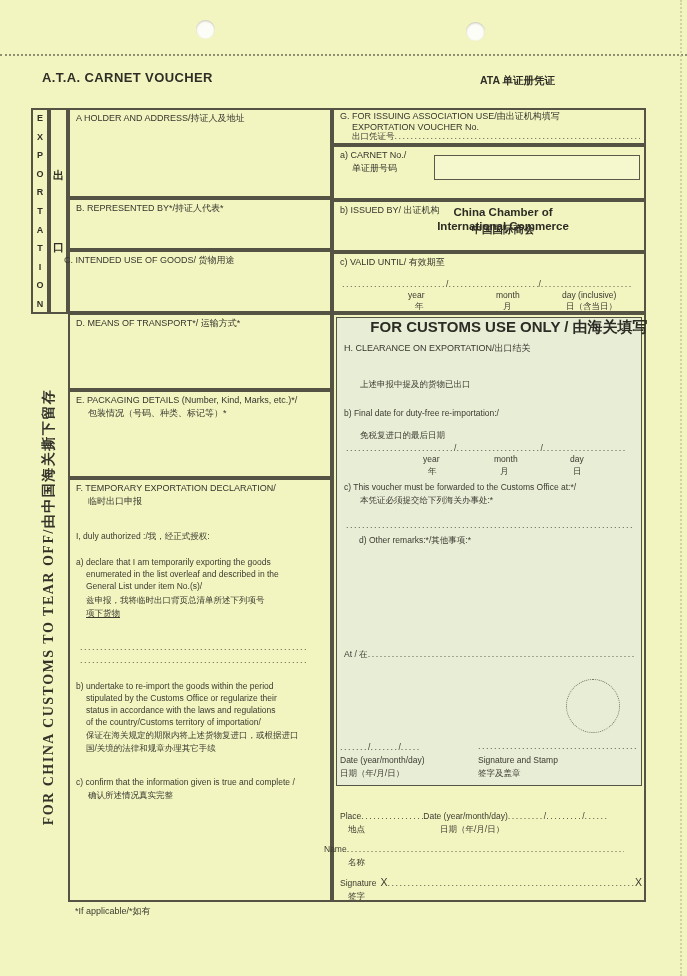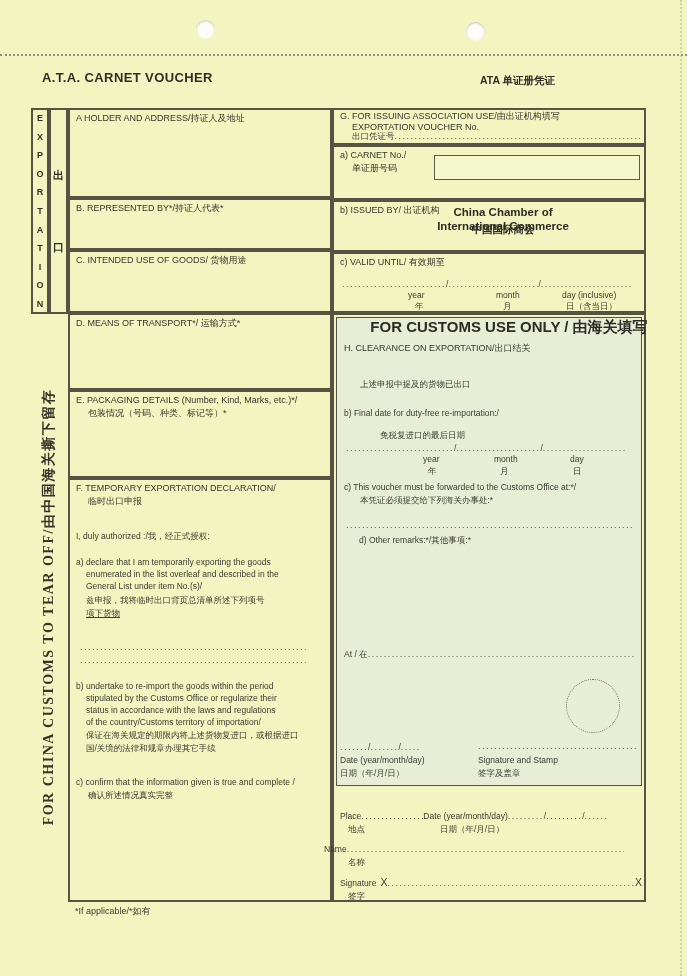--- a/index.html
+++ b/index.html
@@ -57,21 +57,21 @@
 
   <div class="abs" style="left:-231px;top:598px;width:560px;height:18px;text-align:center;transform:rotate(-90deg);font-family:'Liberation Serif',serif;font-weight:600;font-size:14px;letter-spacing:1.5px;color:#33332a;">FOR CHINA CUSTOMS TO TEAR OFF/由中国海关撕下留存</div>
 
   <div class="box" style="left:68px;top:108px;width:264px;height:90px;"></div>
   <div class="lbl" style="left:76px;top:113px;">A   HOLDER AND ADDRESS/持证人及地址</div>
 
   <div class="box" style="left:68px;top:198px;width:264px;height:52px;"></div>
   <div class="lbl" style="left:76px;top:203px;">B.  REPRESENTED BY*/持证人代表*</div>
 
   <div class="box" style="left:68px;top:250px;width:264px;height:63px;"></div>
-  <div class="lbl" style="left:76px;top:255px;">C.  INTENDED USE OF GOODS/ 货物用途</div>
+  <div class="lbl" style="left:64px;top:255px;">C.  INTENDED USE OF GOODS/ 货物用途</div>
 
   <div class="box" style="left:68px;top:313px;width:264px;height:77px;"></div>
   <div class="lbl" style="left:76px;top:318px;">D.  MEANS OF TRANSPORT*/ 运输方式*</div>
 
   <div class="box" style="left:68px;top:390px;width:264px;height:88px;"></div>
   <div class="lbl" style="left:76px;top:395px;">E.  PACKAGING DETAILS (Number, Kind, Marks, etc.)*/</div>
   <div class="lbl" style="left:88px;top:408px;">包装情况（号码、种类、标记等）*</div>
 
   <div class="box" style="left:68px;top:478px;width:264px;height:424px;"></div>
   <div class="lbl" style="left:76px;top:483px;">F.  TEMPORARY EXPORTATION DECLARATION/</div>
@@ -138,21 +138,21 @@
 
   <div class="box" style="left:332px;top:313px;width:314px;height:589px;"></div>
 
   <div class="box customs" style="left:336px;top:317px;width:306px;height:469px;border-width:1.5px;"></div>
   <div class="t bold ctr" style="left:336px;top:321px;width:346px;font-size:15px;color:#2c2c24;">FOR CUSTOMS USE ONLY / 由海关填写</div>
   <div class="lbl" style="left:344px;top:343px;">H.  CLEARANCE ON EXPORTATION/出口结关</div>
 
   <div class="t" style="left:360px;top:379px;">上述申报中提及的货物已出口</div>
 
   <div class="t" style="left:344px;top:408px;">b)  Final date for duty-free re-importation:/</div>
-  <div class="t" style="left:360px;top:430px;margin-left:20px;">免税复进口的最后日期</div>
+  <div class="t" style="left:360px;top:430px;">免税复进口的最后日期</div>
   <div class="row" style="left:346px;top:443px;width:288px;">
     <span class="dots" style="width:108px;">........................................................................................................................................................................................................</span>
     <span>/</span>
     <span class="dots" style="width:84px;">........................................................................................................................................................................................................</span>
     <span>/</span>
     <span class="dots" style="width:84px;">........................................................................................................................................................................................................</span>
   </div>
   <div class="t" style="left:423px;top:454px;">year</div>
   <div class="t" style="left:494px;top:454px;">month</div>
   <div class="t" style="left:570px;top:454px;">day</div>

